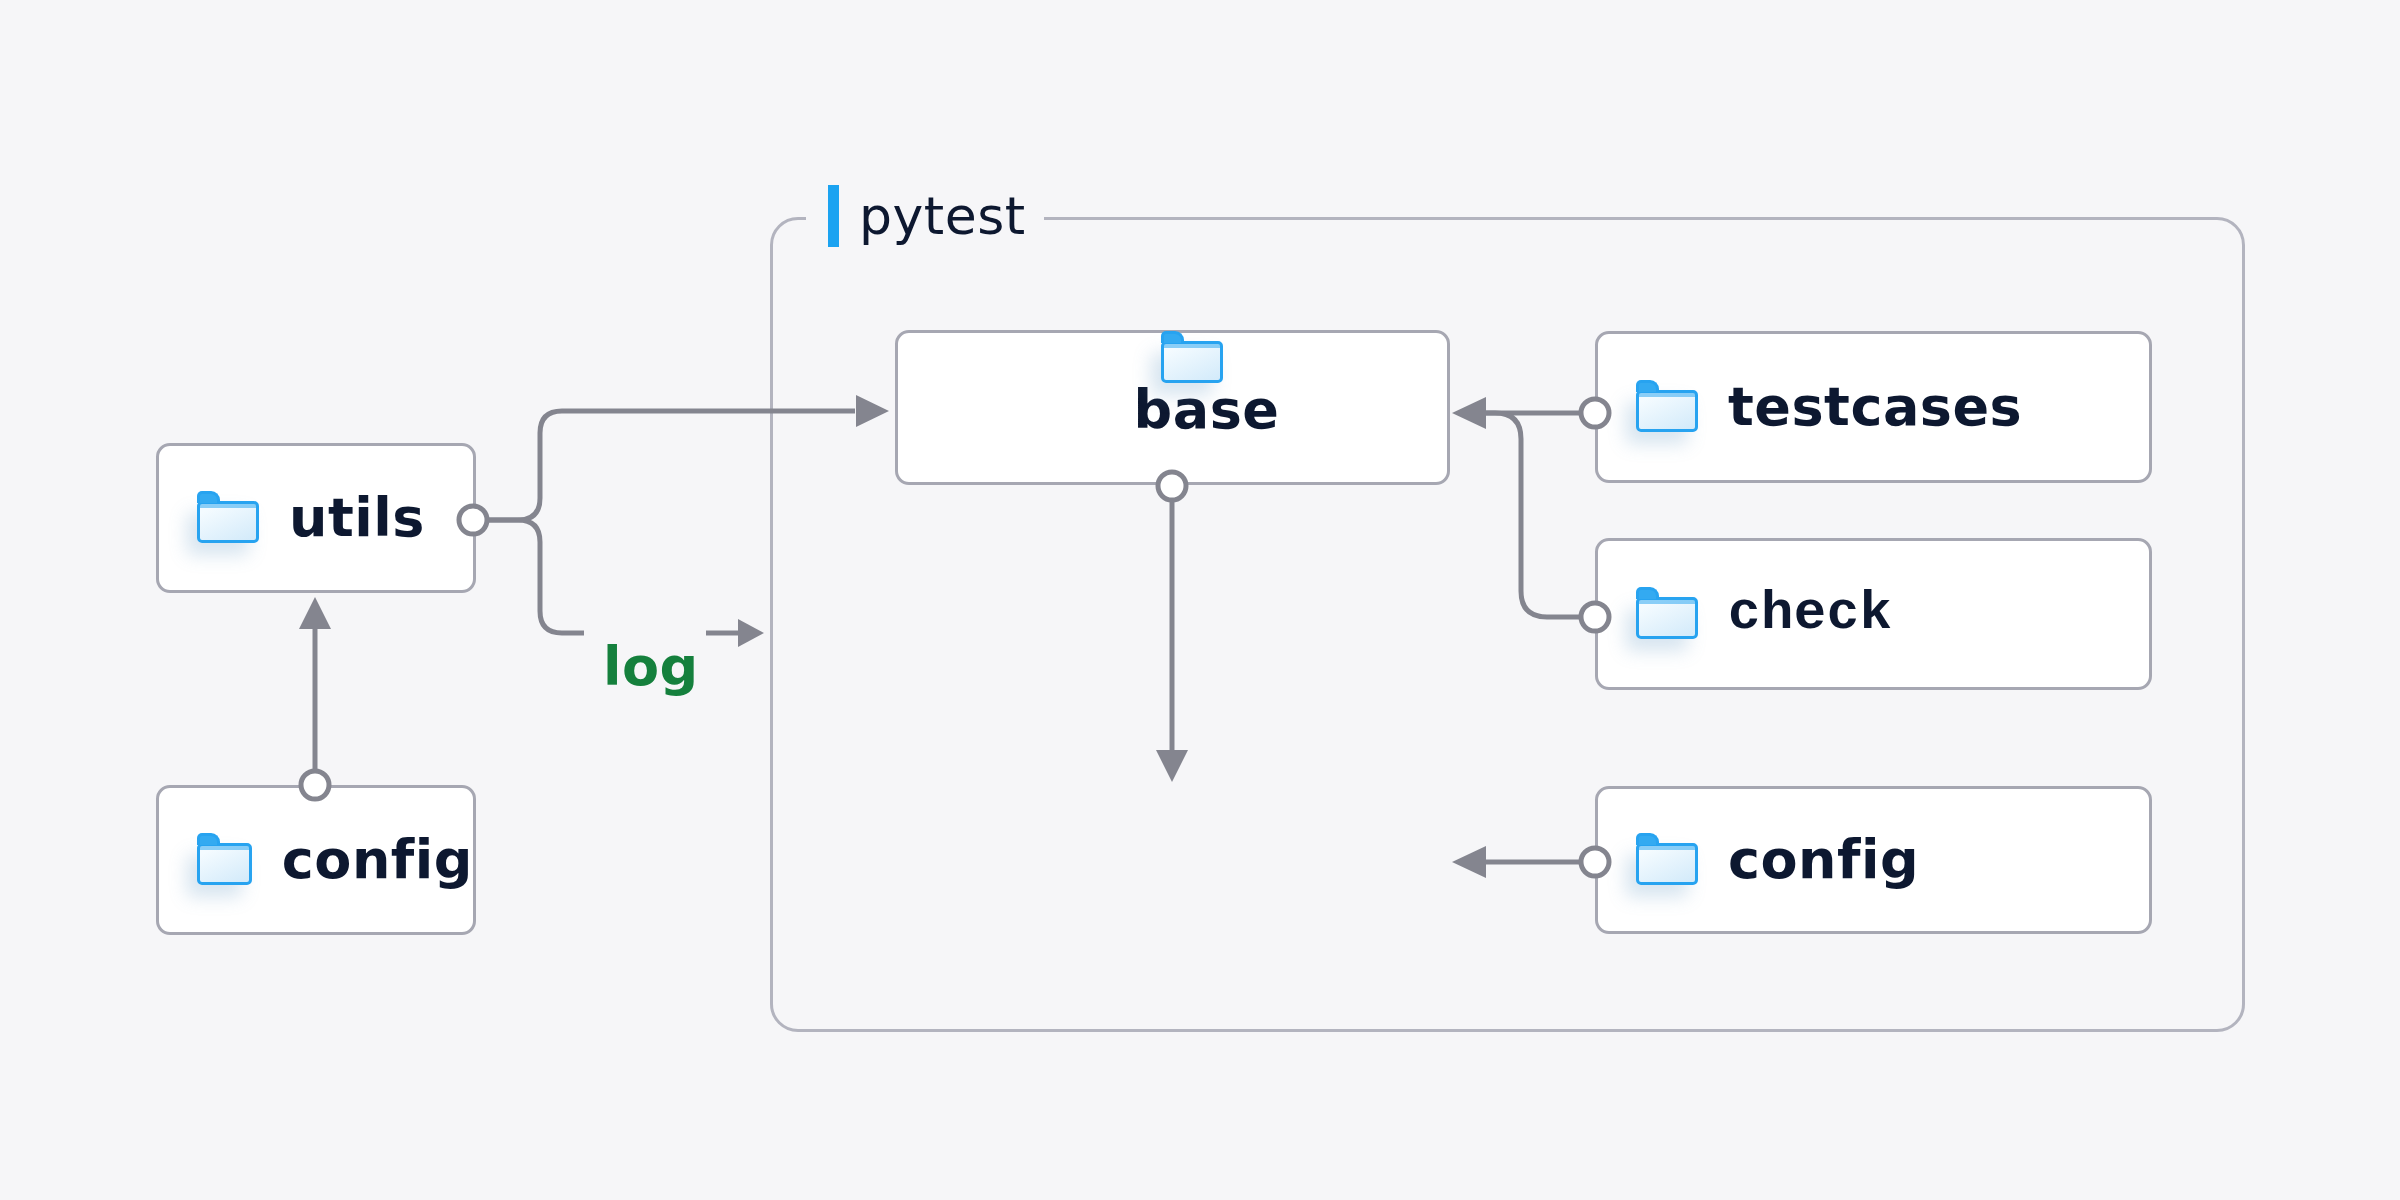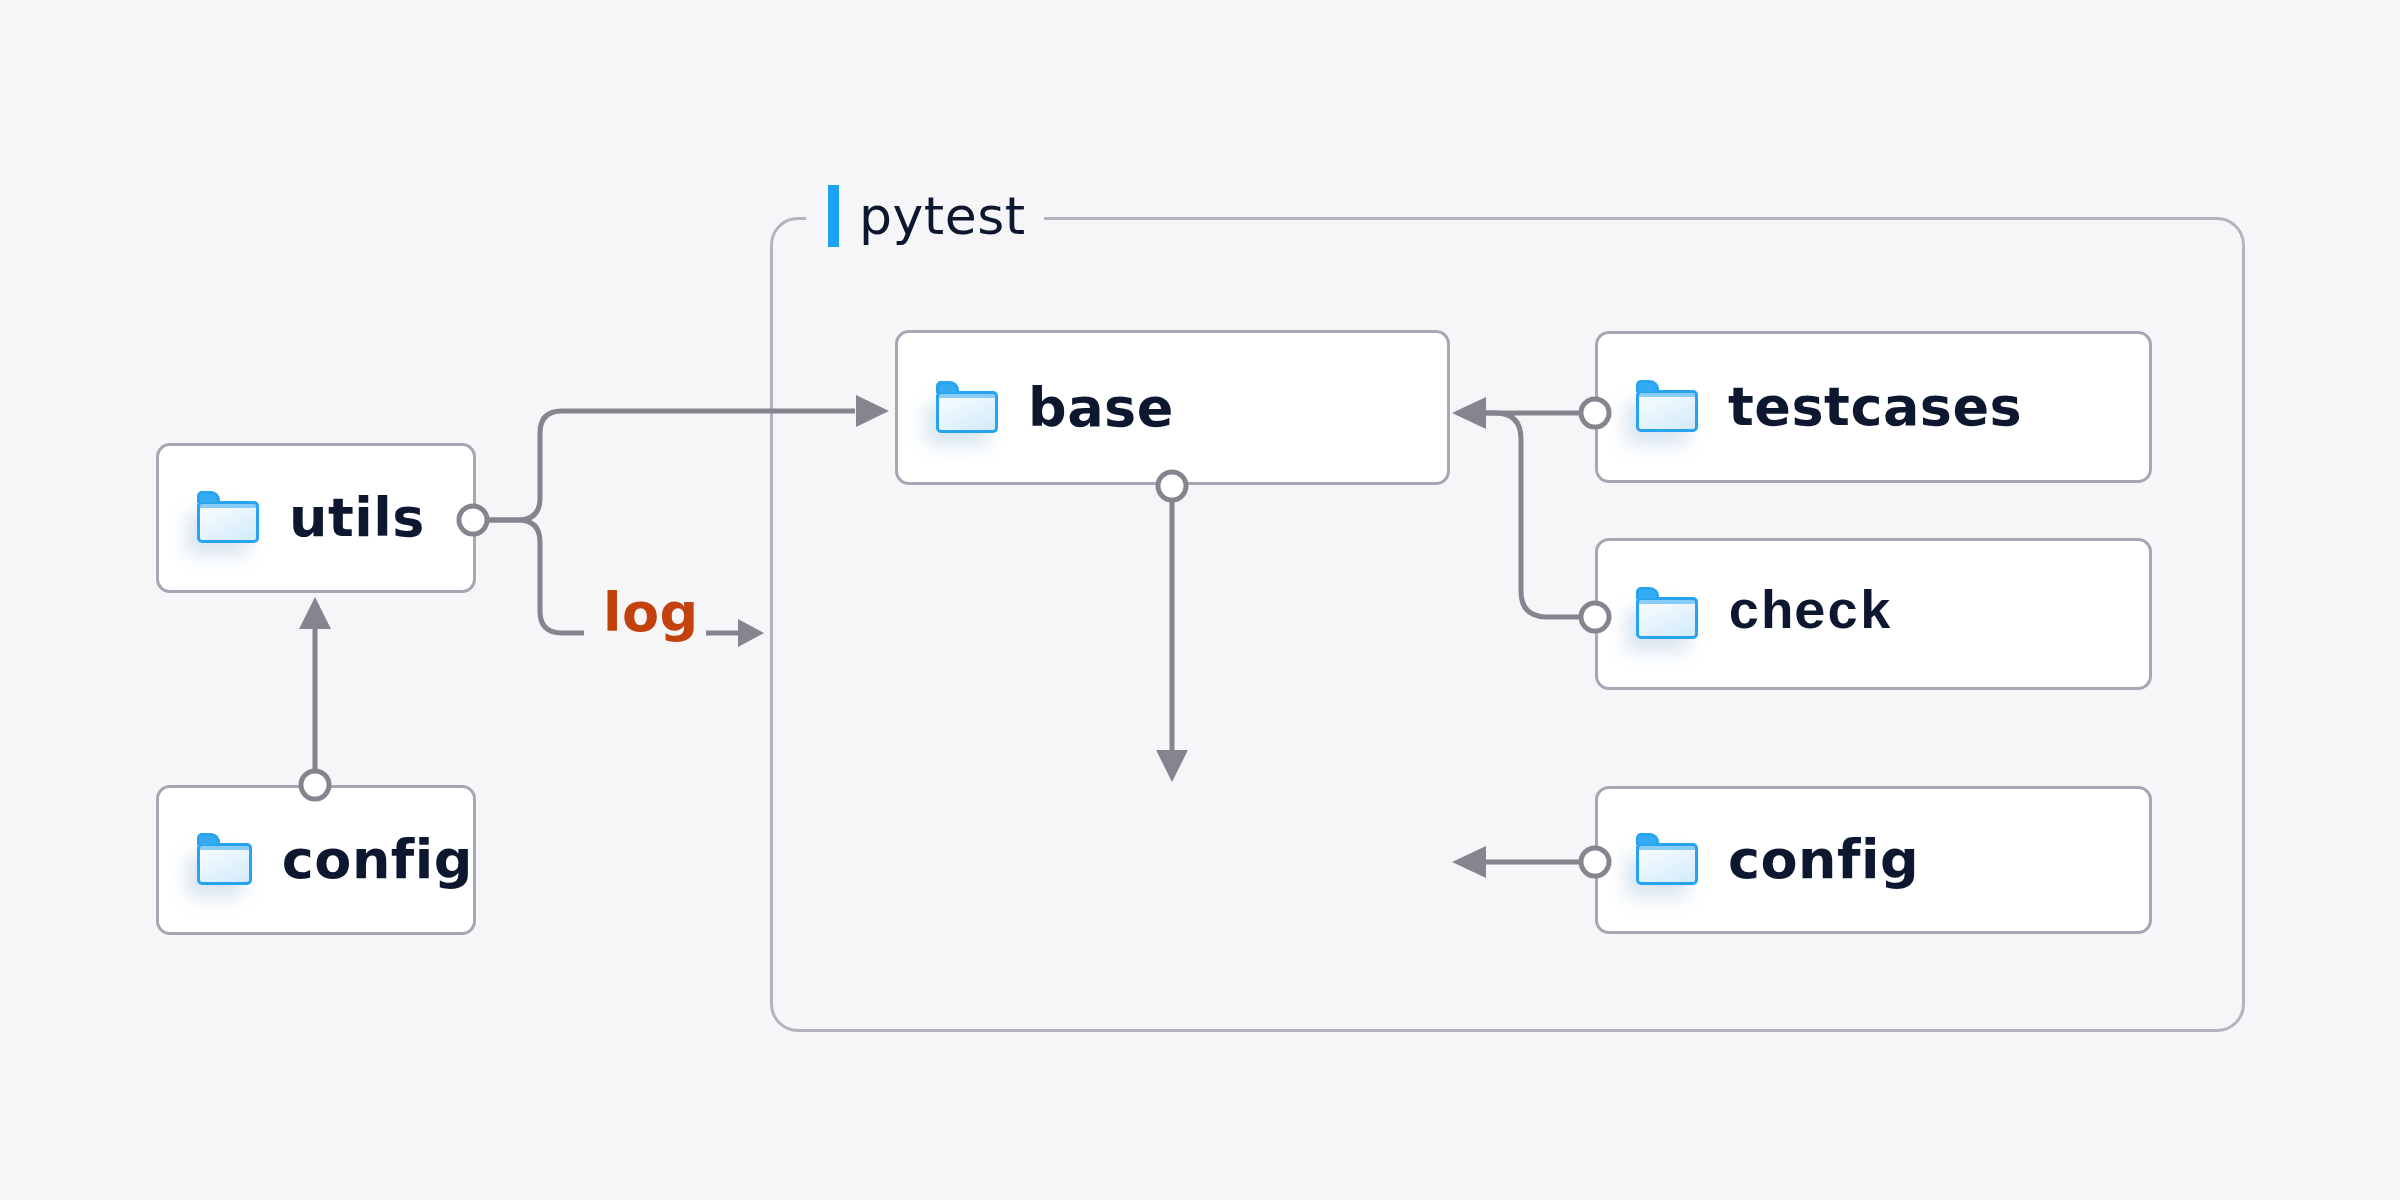--- a/index.html
+++ b/index.html
@@ -108,33 +108,33 @@
   .folder::after {
     content: "";
     position: absolute;
     top: 0; left: 0; right: 0;
     height: 4px;
     background: rgba(51, 170, 241, 0.55);
   }
   
   .edge-label {
     position: absolute;
-    left: 603px; top: 614px;
+    left: 603px; top: 668px;
     transform: translateY(-52%);
     font-size: 54px;
     font-weight: 600;
-    color: #c2410c;
+    color: #15803d;
     letter-spacing: 0.5px;
     line-height: 1;
     z-index: 2;
   }
   
   .node-utils     { left: 156px;  top: 443px; width: 320px; height: 150px; }
   .node-config    { left: 156px;  top: 785px; width: 320px; height: 150px; }
-  .node-base      { left: 895px;  top: 330px; width: 555px; height: 155px; }
+  .node-base      { left: 895px;  top: 330px; width: 555px; height: 155px; flex-direction: column; }
   .node-testcases { left: 895px;  top: 785px; width: 555px; height: 150px; }
   .node-pymilvus  { left: 1595px; top: 331px; width: 557px; height: 152px; }
   .node-check     { left: 1595px; top: 538px; width: 557px; height: 152px; font-family: Liberation Mono, monospace; }
   .node-common    { left: 1595px; top: 786px; width: 557px; height: 148px; }
 </style>
 </head>
 <body>
 
 <div class="canvas">
 

